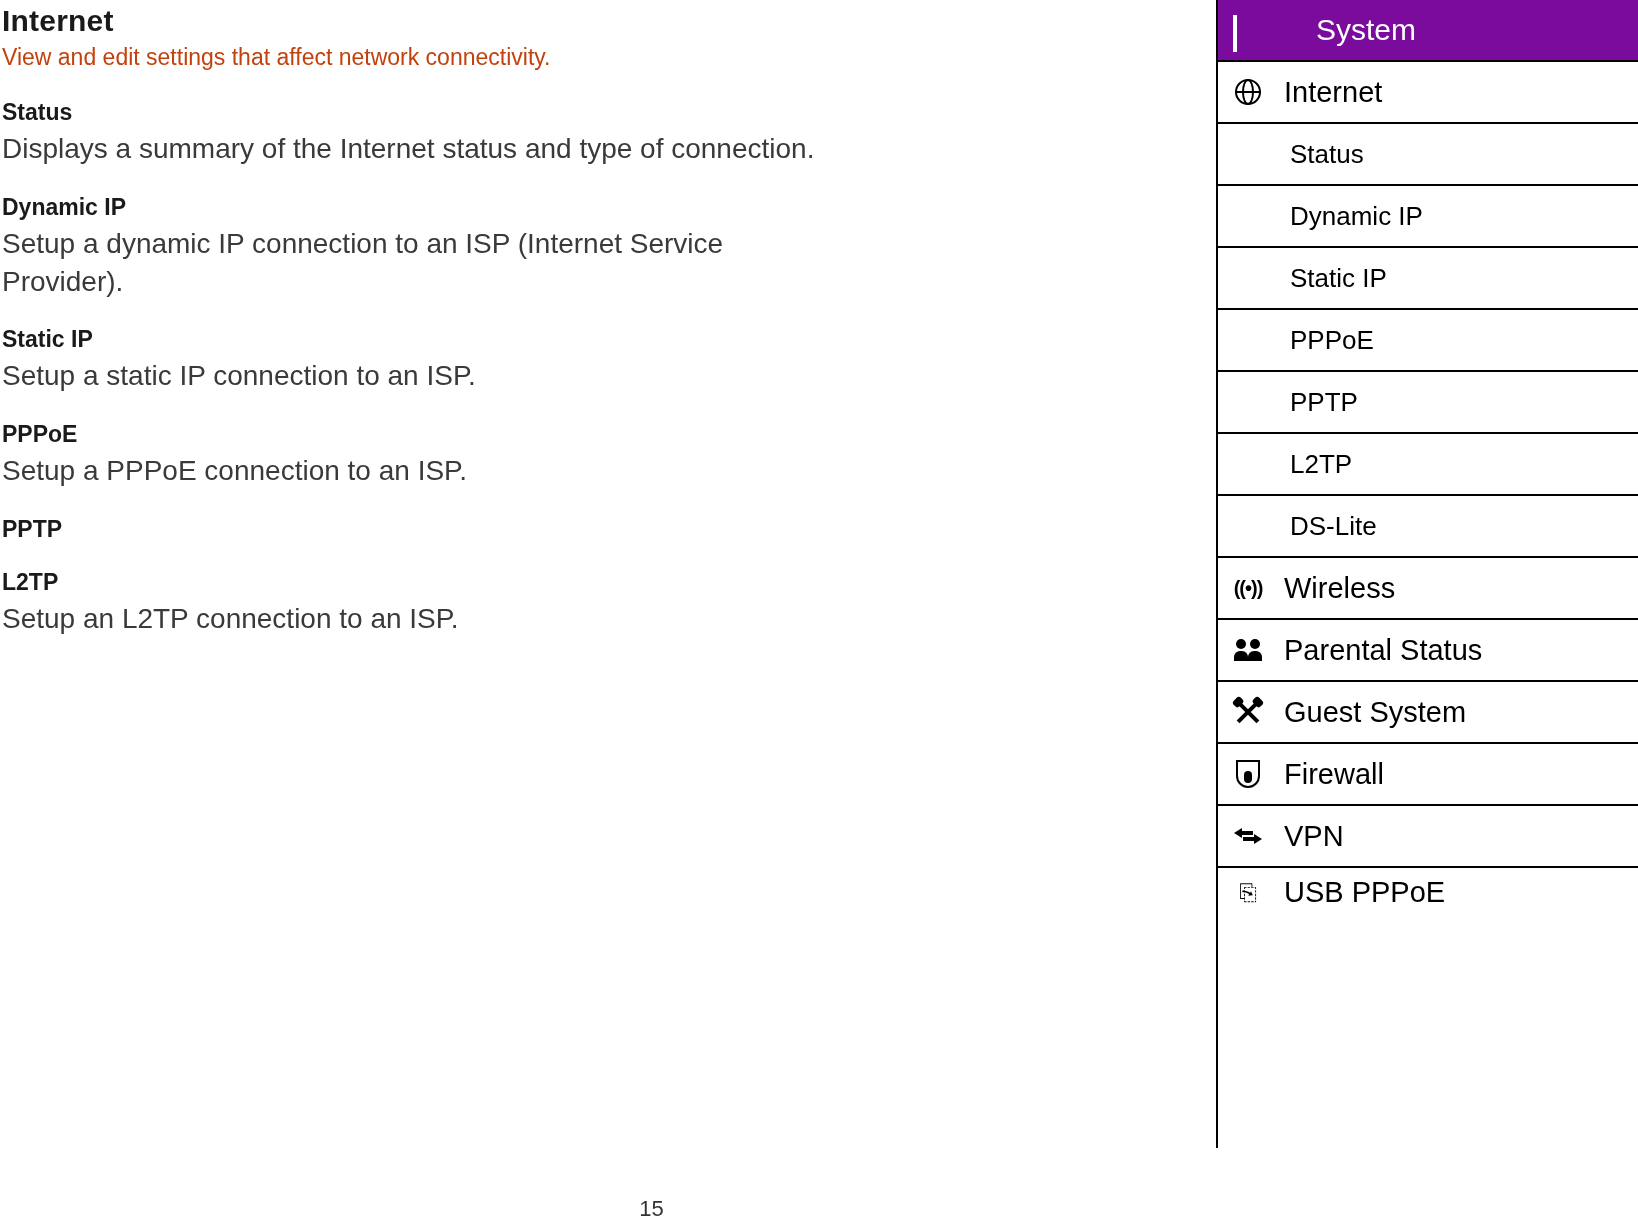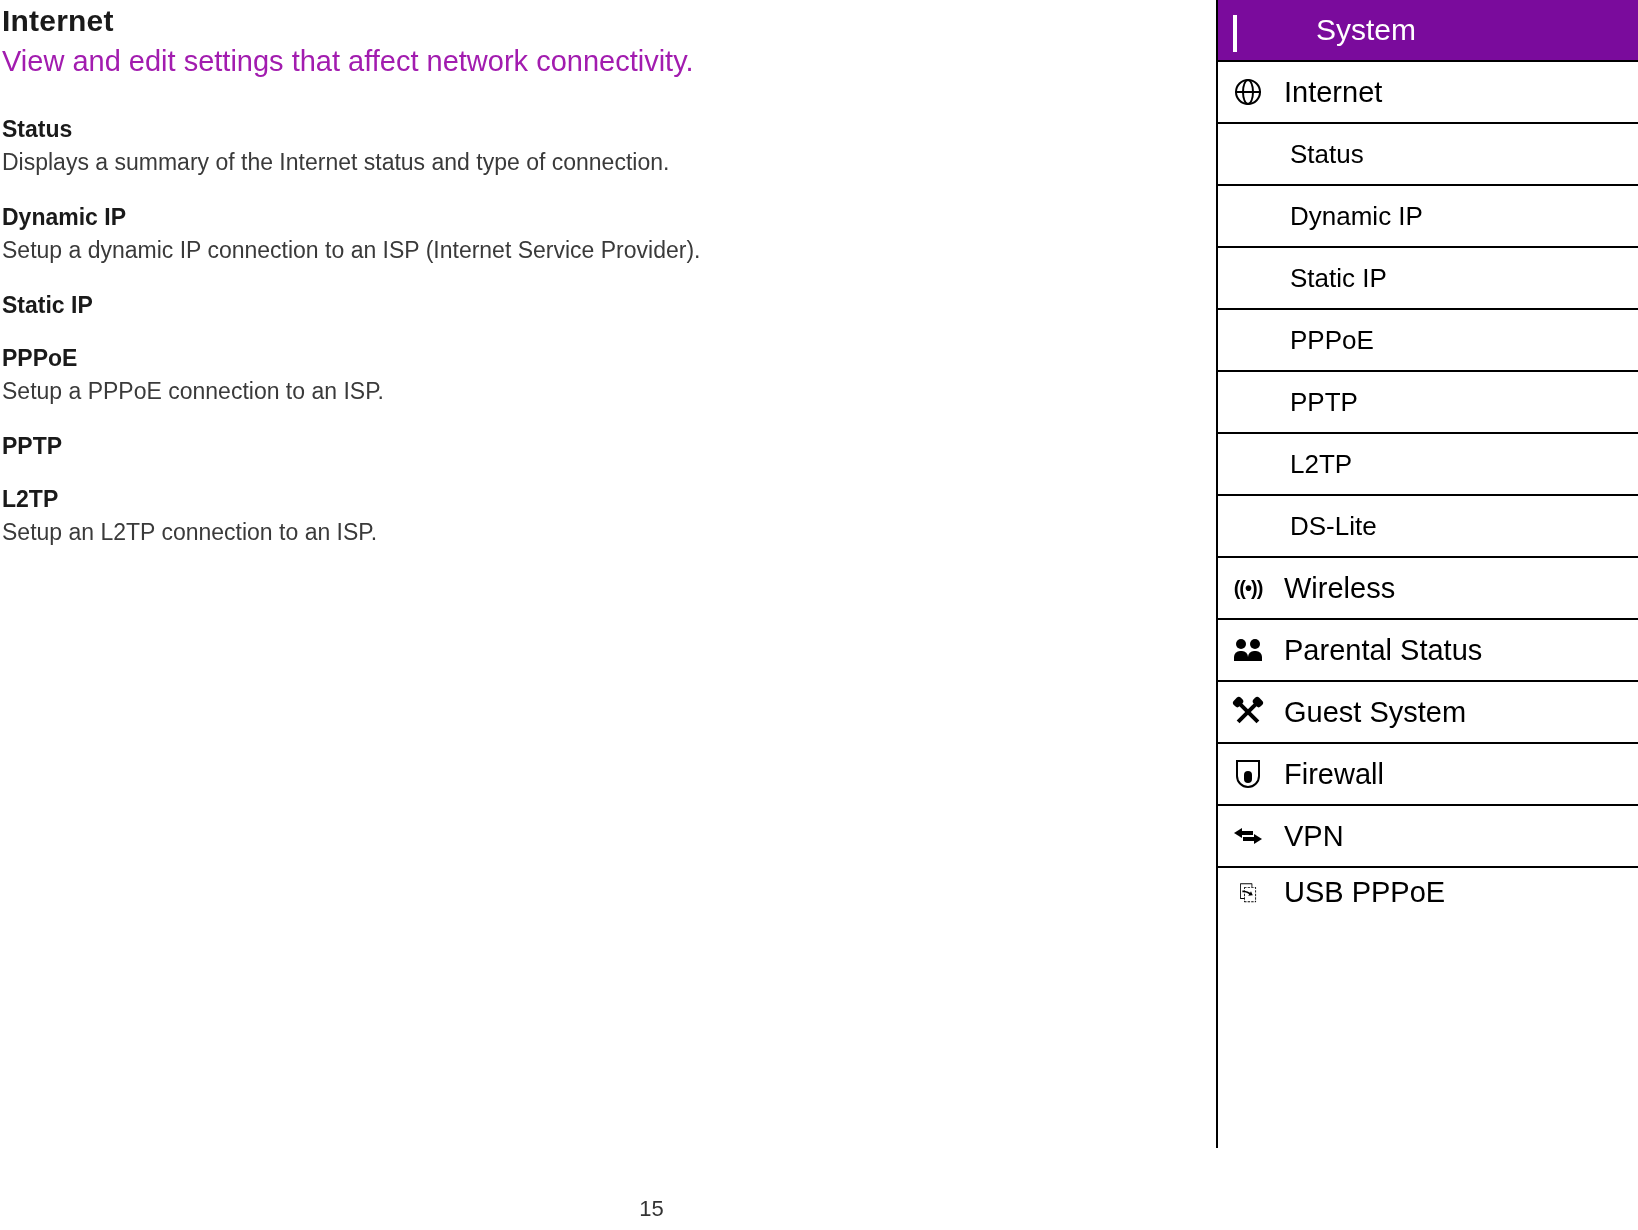--- a/index.html
+++ b/index.html
@@ -19,36 +19,36 @@
     padding:0 0 0 2px;
   }
   .title {
     font-size:30px;
     font-weight:bold;
     color:#1a1a1a;
     margin:4px 0 4px 0;
     letter-spacing:0.2px;
   }
   .subtitle {
-    font-size:29px;
-    color:#a21caf;
-    margin-bottom:35px;
+    font-size:23px;
+    color:#c2410c;
+    margin-bottom:26px;
     line-height:1.35;
   }
   .section {
     margin-bottom:26px;
   }
   .sec-title {
     font-size:23px;
     font-weight:bold;
     color:#1a1a1a;
     margin-bottom:4px;
   }
   .sec-desc {
-    font-size:23px;
+    font-size:28px;
     color:#3a3a3a;
     line-height:1.35;
   }
   .pagenum {
     position:absolute;
     left:0;
     width:1303px;
     bottom:8px;
     text-align:center;
     font-size:22px;
@@ -157,20 +157,21 @@
   <div class="section">
     <div class="sec-title">Status</div>
     <div class="sec-desc">Displays a summary of the Internet status and type of connection.</div>
   </div>
   <div class="section">
     <div class="sec-title">Dynamic IP</div>
     <div class="sec-desc">Setup a dynamic IP connection to an ISP (Internet Service Provider).</div>
   </div>
   <div class="section">
     <div class="sec-title">Static IP</div>
+    <div class="sec-desc">Setup a static IP connection to an ISP.</div>
   </div>
   <div class="section">
     <div class="sec-title">PPPoE</div>
     <div class="sec-desc">Setup a PPPoE connection to an ISP.</div>
   </div>
   <div class="section">
     <div class="sec-title">PPTP</div>
   </div>
   <div class="section">
     <div class="sec-title">L2TP</div>

